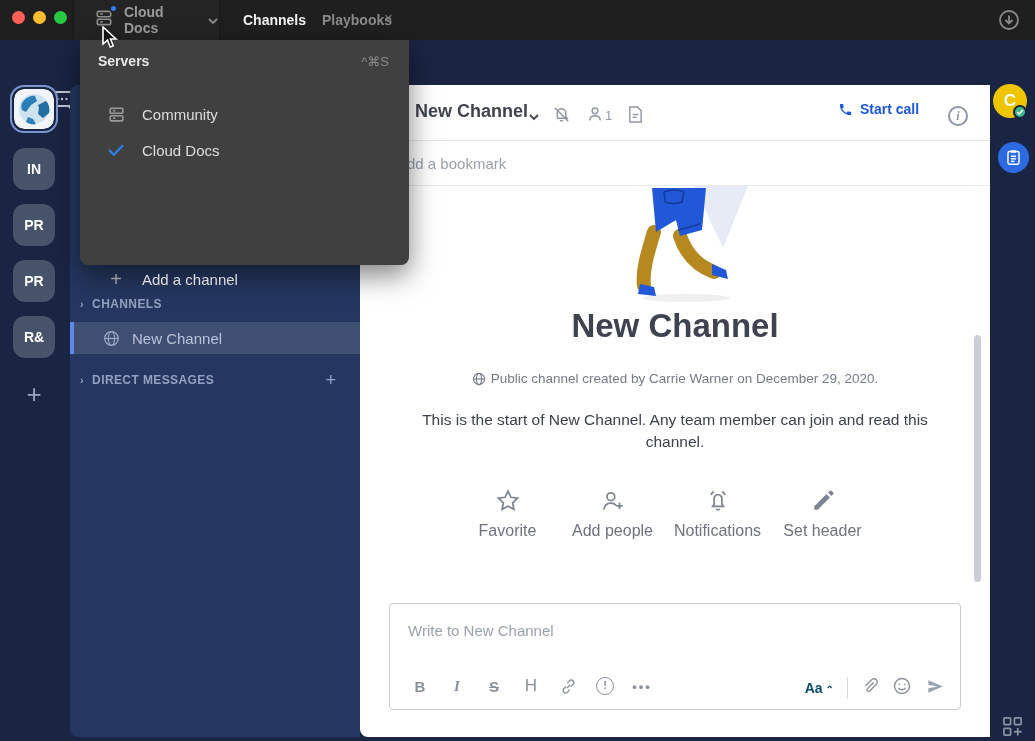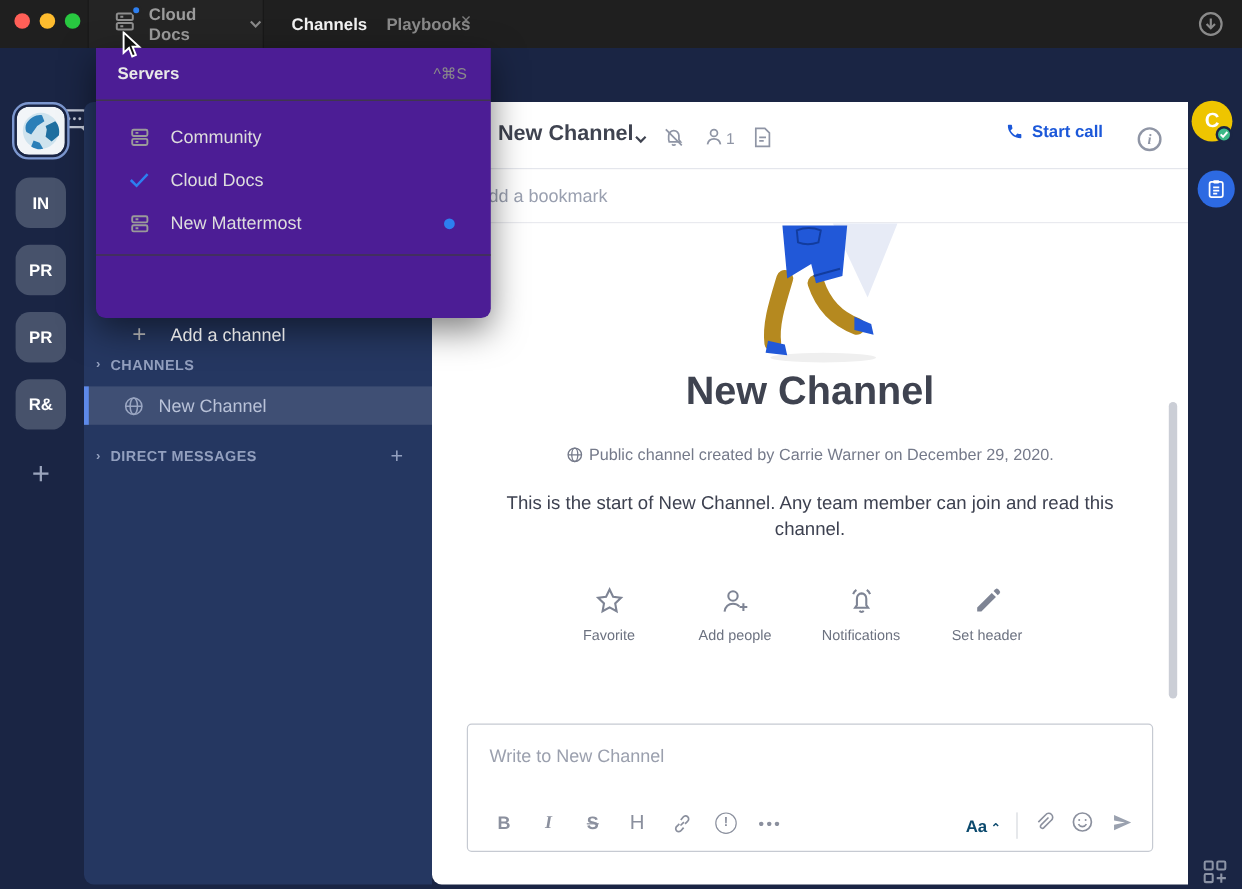--- a/index.html
+++ b/index.html
@@ -79,21 +79,21 @@
   .illustration { position:absolute; left:268px; top:101px; }
   .intro-title { position:absolute; left:0; top:222px; width:630px; text-align:center;
     font-size:33px; font-weight:700; color:#3f4350; }
   .intro-byline { position:absolute; left:0; top:286px; width:630px; text-align:center;
     color:#757a8a; font-size:13.5px; }
   .intro-byline svg { vertical-align:-3px; margin-right:5px; }
   .intro-body { position:absolute; left:45px; top:324px; width:540px; text-align:center;
     color:#3d4150; font-size:15.5px; line-height:1.45; }
   .actions-row { position:absolute; left:95px; top:403px; width:420px; display:flex; }
   .action-item { width:105px; display:flex; flex-direction:column; align-items:center; gap:8px; }
-  .action-label { color:#6c7280; font-size:12px; }
+  .action-label { color:#6c7280; font-size:16px; }
 
   .composer { position:absolute; left:29px; top:518px; width:572px; height:107px;
     border:1px solid #c6cad2; border-radius:4px; background:#fff; }
   .composer-placeholder { position:absolute; left:18px; top:18px; color:#9ba0ae; font-size:15px; }
   .composer-toolbar { position:absolute; left:0; bottom:0; width:100%; height:46px;
     display:flex; align-items:center; }
   .fmt-group { display:flex; align-items:center; gap:9px; margin-left:16px; }
   .fmt-btn { width:28px; height:28px; display:flex; align-items:center; justify-content:center;
     color:#8b909e; font-size:15px; font-weight:700; }
   .fmt-italic { font-style:italic; font-family:"Liberation Serif", serif; }
@@ -108,21 +108,21 @@
 
   .scroll-thumb { position:absolute; left:614px; top:250px; width:7px; height:247px;
     background:#cbced6; border-radius:4px; }
 
   
   .rail-btn-playbooks { position:absolute; left:998px; top:102px; width:31px; height:31px; border-radius:50%;
     background:#2d6ae2; display:flex; align-items:center; justify-content:center; }
   .rail-bottom-icon { position:absolute; left:1002px; top:676px; }
 
   
-  .server-menu { position:absolute; left:80px; top:40px; width:329px; height:225px; background:#4c1d95;
+  .server-menu { position:absolute; left:80px; top:40px; width:329px; height:225px; background:#404040;
     border-radius:0 0 8px 8px; box-shadow:0 10px 28px rgba(0,0,0,.5); z-index:50; }
   .sm-header { position:absolute; left:18px; top:13px; color:#e8e8e8; font-size:14px; font-weight:700; }
   .sm-shortcut { position:absolute; right:20px; top:14px; color:#8a8a8a; font-size:13px; }
   .sm-divider { position:absolute; left:0; width:329px; height:1px; background:#3d3d3d; }
   .sm-item { position:absolute; left:0; width:329px; height:36px; display:flex; align-items:center; }
   .sm-item-icon { margin-left:25px; width:22px; display:flex; justify-content:center; }
   .sm-item-label { margin-left:15px; color:#dddddd; font-size:15px; }
   .sm-unread-dot { position:absolute; right:30px; width:9px; height:9px; border-radius:50%; background:#2d7ff0; }
   .sm-add { position:absolute; left:0; top:217px; width:329px; height:44px; display:flex; align-items:center; }
   .sm-add-plus { margin-left:25px; color:#9a9a9a; font-size:20px; width:22px; text-align:center; }
@@ -440,32 +440,20 @@
 
     <div class="sm-item" style="top:92px;">
       <span class="sm-item-icon">
         <svg width="18" height="14" viewBox="0 0 20 16" fill="none" stroke="#2d7ff0" stroke-width="2.4">
             <polyline points="2,8 7.5,13.5 18,2.5"></polyline>
           </svg>
       </span>
       <span class="sm-item-label">Cloud Docs</span>
     </div>
 
-    <div class="sm-item" style="top:128px;">
-      <span class="sm-item-icon">
-        <svg width="19" height="19" viewBox="0 0 24 24" fill="none" stroke="#9a9a9a" stroke-width="2">
-          <rect x="4" y="4" width="16" height="6.5" rx="1.5"></rect>
-          <rect x="4" y="13.5" width="16" height="6.5" rx="1.5"></rect>
-          <line x1="7.5" y1="7.2" x2="10.5" y2="7.2"></line>
-          <line x1="7.5" y1="16.7" x2="10.5" y2="16.7"></line>
-        </svg>
-      </span>
-      <span class="sm-item-label">New Mattermost</span>
-      <span class="sm-unread-dot"></span>
-    </div>
 
     <div class="sm-divider" style="top:172px;"></div>
 
     <div class="sm-add">
       <span class="sm-add-plus">+</span>
       <span class="sm-item-label">Add a channel</span>
     </div>
   </div>
 
   <svg class="cursor" width="18" height="24" viewBox="0 0 18 24">

